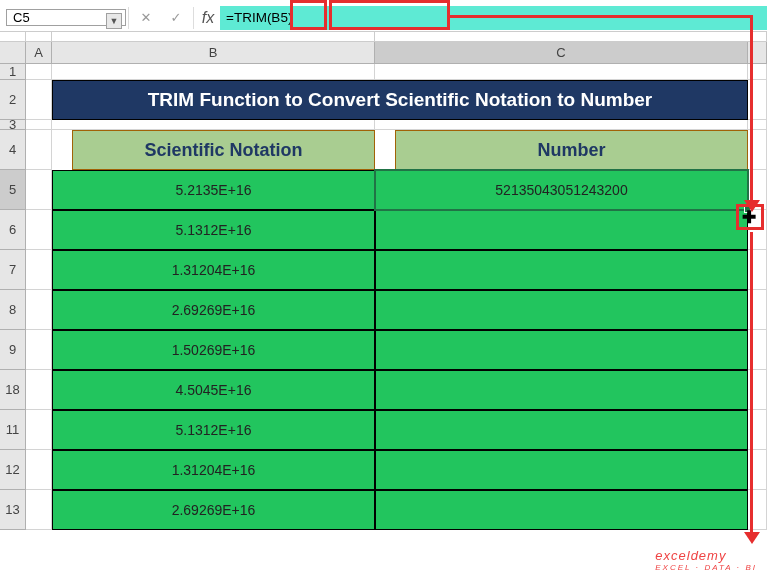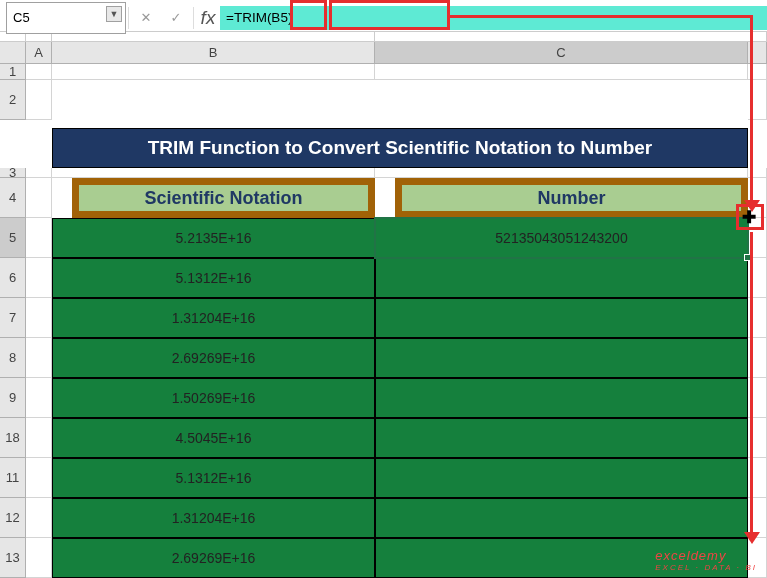--- a/index.html
+++ b/index.html
@@ -1,46 +1,46 @@
 <!DOCTYPE html>
 <html><head>
   <meta charset="utf-8">
   <style>
     * { box-sizing: border-box; margin: 0; padding: 0; }
     body { font-family: "Segoe UI", Arial, sans-serif; background: #fff; width: 767px; height: 578px; overflow: hidden; position: relative; }
 
     .formula-bar { display: flex; align-items: center; height: 28px; border-bottom: 1px solid #ccc; background: #fff; margin-top: 4px; }
-    .name-box { width: 120px; height: 32px; margin-left: 6px; display: flex; align-items: center; border: 1px solid #a0a0a0; background: #fff; padding: 0 6px; font-size: 13px; position: relative; }
+    .name-box { width: 120px; height: 17px; margin-left: 6px; display: flex; align-items: center; border: 1px solid #a0a0a0; background: #fff; padding: 0 6px; font-size: 13px; position: relative; }
     .name-box .dd { position: absolute; right: 3px; top: 3px; width: 16px; height: 16px; background: #e8e8e8; border: 1px solid #a0a0a0; display: flex; align-items: center; justify-content: center; font-size: 9px; color: #555; }
     .fb-btn { width: 30px; height: 24px; display: flex; align-items: center; justify-content: center; color: #999; font-size: 13px; }
     .fb-sep { width: 1px; height: 22px; background: #ddd; margin: 0 2px; }
-    .fx-label { width: 24px; font-style: italic; font-size: 19px; display: flex; align-items: center; justify-content: center; color: #555; }
+    .fx-label { width: 24px; font-style: italic; font-size: 16px; display: flex; align-items: center; justify-content: center; color: #555; }
     .formula-input { flex: 1; padding: 0 6px; height: 24px; display: flex; align-items: center; font-size: 13.5px; background: #5eead4; }
 
     .fx-highlight { position: absolute; top: 0px; height: 30px; border: 3px solid #e62e2e; pointer-events: none; }
 
     .narrow-strip { display: flex; height: 10px; background: #fff; border-bottom: 1px solid #ccc;}
     .narrow-strip div { border-right: 1px solid #ccc; }
 
     .grid { display: grid; grid-template-columns: 26px 26px 323px 373px 19px; }
     .col-h { background: #e6e6e6; border-right: 1px solid #b0b0b0; border-bottom: 1px solid #b0b0b0; text-align: center; font-size: 13px; color: #444; height: 22px; line-height: 22px; }
     .col-h.sel { background: #ccc; }
     .corner { background: #e6e6e6; border-right: 1px solid #b0b0b0; border-bottom: 1px solid #b0b0b0; }
     .row-h { background: #e6e6e6; border-right: 1px solid #b0b0b0; border-bottom: 1px solid #b0b0b0; text-align: center; font-size: 13px; color: #444; display: flex; align-items: center; justify-content: center; }
     .row-h.sel { background: #ccc; }
 
     .cell { border-right: 1px solid #d4d4d4; border-bottom: 1px solid #d4d4d4; background: #fff; }
 
     .r { height: 40px; }
     .r1 { height: 16px; }
     .r3 { height: 10px; }
 
-    .title-cell { background: #1f3864; color: #fff; font-weight: bold; font-size: 19px; display: flex; align-items: center; justify-content: center; border: 1px solid #000; margin-top: 48px; }
-    .header-cell { background: #a9cd91; color: #1f3864; font-weight: bold; font-size: 18px; display: flex; align-items: center; justify-content: center; border: 7px solid #a16207; margin-left: 20px; }
-    .data-cell { border: 1px solid #000; display: flex; align-items: center; justify-content: center; font-size: 14px; color: #222; background: #15803d; }
+    .title-cell { background: #1f3864; color: #fff; font-weight: bold; font-size: 19px; display: flex; align-items: center; justify-content: center; border: 1px solid #000; }
+    .header-cell { background: #a9cd91; color: #1f3864; font-weight: bold; font-size: 18px; display: flex; align-items: center; justify-content: center; border: 1px solid #a16207; margin-left: 20px; }
+    .data-cell { border: 1px solid #000; display: flex; align-items: center; justify-content: center; font-size: 14px; color: #222; background: #22c55e; }
 
     .selected-cell { position: relative; outline: 2px solid #217346; outline-offset: -1px; z-index: 5; }
     .fill-handle { position: absolute; right: -4px; bottom: -4px; width: 7px; height: 7px; background: #217346; border: 1px solid #fff; }
     .fill-cursor { position: absolute; font-size: 17px; font-weight: bold; color: #000; pointer-events: none; z-index: 20; }
     .fill-highlight { position: absolute; width: 28px; height: 26px; border: 3px solid #e62e2e; pointer-events: none; z-index: 18; }
 
     .arrow-red { position: absolute; background: #e62e2e; pointer-events: none; z-index: 15; }
     .arrow-head { position: absolute; width: 0; height: 0; pointer-events: none; z-index: 15; }
 
     .watermark { position: absolute; right: 10px; bottom: 6px; font-size: 13px; font-style: italic; color: #ef4444; letter-spacing: 1px; pointer-events: none;}

